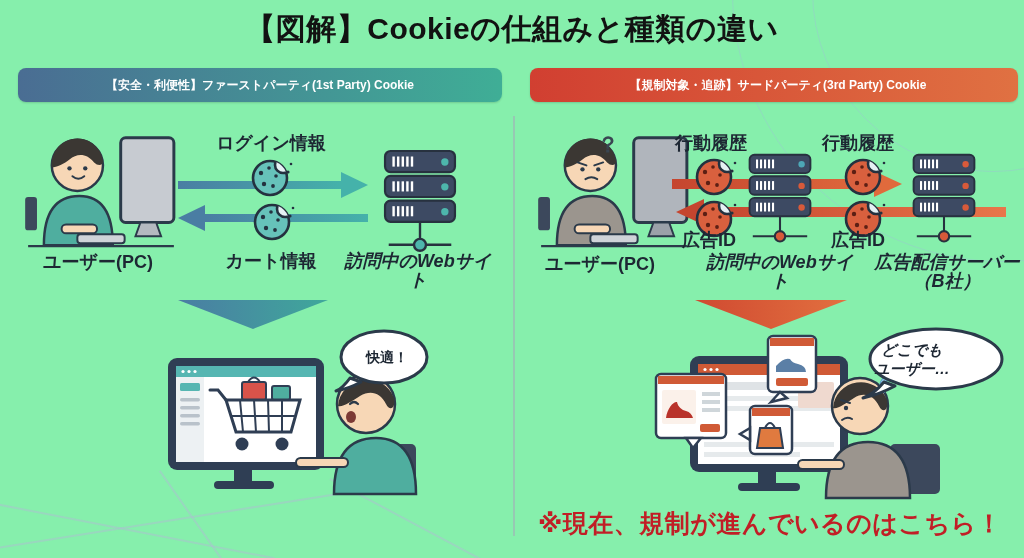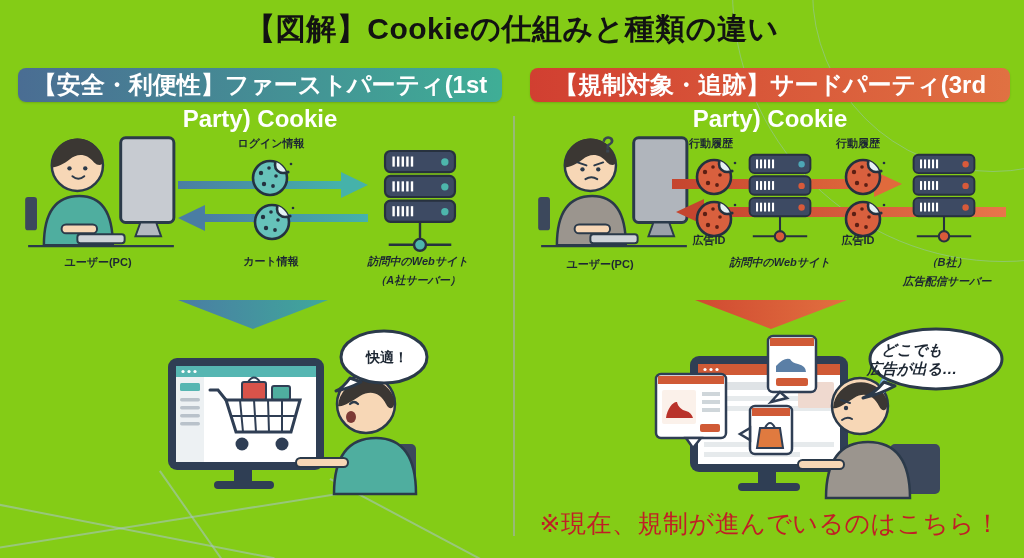--- a/index.html
+++ b/index.html
@@ -1,32 +1,32 @@
 <!DOCTYPE html>
 <html><head>
 <meta charset="utf-8">
 <style>
   html,body{margin:0;padding:0;}
   body{font-family:"Liberation Sans","DejaVu Sans",sans-serif;}
-  #stage{position:relative;width:1024px;height:558px;background:#84cc16;overflow:hidden;}
+  #stage{position:relative;width:1024px;height:558px;background:#86efac;overflow:hidden;}
   .abs{position:absolute;}
   .deco{position:absolute;pointer-events:none;}
   .arc{border:1.5px solid rgba(155,195,210,.45);border-radius:50%;}
   .dline{height:1.5px;background:rgba(170,195,205,.55);transform-origin:left center;}
   #title{left:0;top:9px;width:1024px;text-align:center;font-size:30px;font-weight:800;color:#121212;letter-spacing:.5px;}
-  .hdr{top:68px;height:34px;border-radius:8px;color:#ffffff;font-weight:700;font-size:24px;text-align:center;line-height:34px;box-shadow:0 1px 2px rgba(0,0,0,.15);}
+  .hdr{top:68px;height:34px;border-radius:8px;color:#ffffff;font-weight:700;font-size:12px;text-align:center;line-height:34px;box-shadow:0 1px 2px rgba(0,0,0,.15);}
   #hdr-left{left:18px;width:484px;background:linear-gradient(90deg,#4a6d93,#3fae96);}
-  #hdr-right{left:530px;width:480px;background:linear-gradient(90deg,#d13f31,#e07142);}
+  #hdr-right{left:530px;width:480px;background:linear-gradient(90deg,#d13f31,#e07142);padding-left:8px;}
   #divider{left:513px;top:116px;width:2px;height:420px;background:#a3aeb8;opacity:.6;}
-  .lbl{position:absolute;font-weight:700;color:#1d2733;text-align:center;font-size:11px;line-height:19px;}
+  .lbl{position:absolute;font-weight:700;color:#1d2733;text-align:center;font-size:18px;line-height:19px;}
   .sub{display:block;font-style:italic;}
   #bubble-left-text{font-size:14px;}
   #bubble-right-text{font-size:15px;line-height:19px;}
   #qmark{font-size:22px;font-weight:800;color:#3a4652;}
-  #footnote{left:520px;top:507px;width:500px;text-align:center;font-size:25px;font-weight:400;color:#c11e26;letter-spacing:.5px;}
+  #footnote{left:520px;top:507px;width:500px;text-align:center;font-size:25px;font-weight:700;color:#c11e26;letter-spacing:.5px;}
 </style>
 </head>
 <body>
 
 <div id="stage">
 
   <div class="deco arc" style="width:360px;height:360px;right:-150px;top:-190px;"></div>
   <div class="deco arc" style="width:540px;height:540px;right:-250px;top:-280px;"></div>
   <div class="deco dline" style="left:-10px;top:548px;width:360px;transform:rotate(-9deg);"></div>
   <div class="deco dline" style="left:-20px;top:500px;width:300px;transform:rotate(11deg);"></div>
@@ -137,21 +137,20 @@
       <circle cx="26" cy="22" r="1.8" fill="#24313f"></circle>
     <circle cx="38" cy="18" r="1.6" fill="#24313f"></circle>
       <circle cx="41" cy="10" r="1.3" fill="#24313f"></circle>
   </svg>
 
   <div class="lbl" style="left:206px;top:134px;width:130px;">ログイン情報</div>
   <div class="lbl" style="left:216px;top:252px;width:110px;">カート情報</div>
   <div class="lbl" style="left:43px;top:253px;width:110px;">ユーザー(PC)</div>
   <div class="lbl" style="left:340px;top:252px;width:156px;">
     <span class="sub">訪問中のWebサイト</span>
-    <span class="sub">（A社サーバー）</span>
   </div>
 
   <svg class="abs" style="left:178px;top:300px" width="150" height="30">
     <defs>
         <linearGradient id="gD1" x1="0" y1="0" x2="1" y2="0">
           <stop offset="0" stop-color="#4a7da3"></stop>
           <stop offset="1" stop-color="#3fa89b"></stop>
         </linearGradient>
       </defs>
     <polygon points="0,0 150,0 75,29" fill="url(#gD1)"></polygon>
@@ -362,22 +361,22 @@
 
   <div class="lbl" style="left:671px;top:134px;width:80px;">行動履歴</div>
   <div class="lbl" style="left:818px;top:134px;width:80px;">行動履歴</div>
   <div class="lbl" style="left:674px;top:231px;width:70px;">広告ID</div>
   <div class="lbl" style="left:823px;top:231px;width:70px;">広告ID</div>
   <div class="lbl" style="left:545px;top:255px;width:110px;">ユーザー(PC)</div>
   <div class="lbl" style="left:705px;top:253px;width:150px;">
     <span class="sub">訪問中のWebサイト</span>
   </div>
   <div class="lbl" style="left:872px;top:253px;width:150px;">
+    <span class="sub">広告配信サーバー</span>
     <span class="sub">（B社）</span>
-    <span class="sub">広告配信サーバー</span>
   </div>
 
   <svg class="abs" style="left:695px;top:300px" width="152" height="30">
     <defs>
         <linearGradient id="gD2" x1="0" y1="0" x2="1" y2="0">
           <stop offset="0" stop-color="#d04a31"></stop>
           <stop offset="1" stop-color="#e2703f"></stop>
         </linearGradient>
       </defs>
     <polygon points="0,0 152,0 76,29" fill="url(#gD2)"></polygon>
@@ -433,18 +432,18 @@
     <rect x="106" y="142" width="18" height="11" fill="#2f3e54"></rect>
     <rect x="86" y="153" width="62" height="8" rx="4" fill="#2f3e54"></rect>
   </svg>
 
   <svg class="abs" style="left:856px;top:326px" width="152" height="76" viewBox="0 0 152 76">
     <path d="M28 56 q-10 12 -21 16 q15 -3 32 -12 z" fill="#ffffff" stroke="#2b3a4a" stroke-width="3" stroke-linejoin="round"></path>
     <ellipse cx="80" cy="33" rx="66" ry="30" fill="#ffffff" stroke="#2b3a4a" stroke-width="3"></ellipse>
   </svg>
   <div class="lbl" id="bubble-right-text" style="left:852px;top:340px;width:120px;">
     <span class="sub">どこでも</span>
-    <span class="sub">広告が出る…</span>
+    <span class="sub">ユーザー…</span>
   </div>
 
   <div class="abs" id="footnote">※現在、規制が進んでいるのはこちら！</div>
 
 </div>
 
 </body></html>

